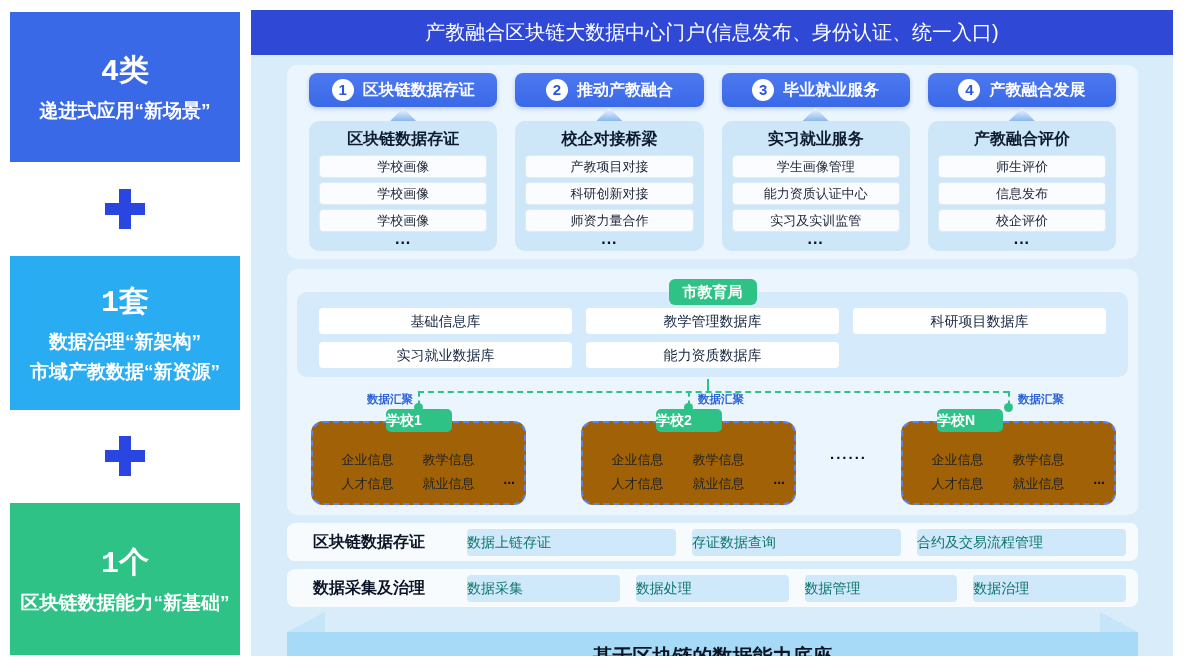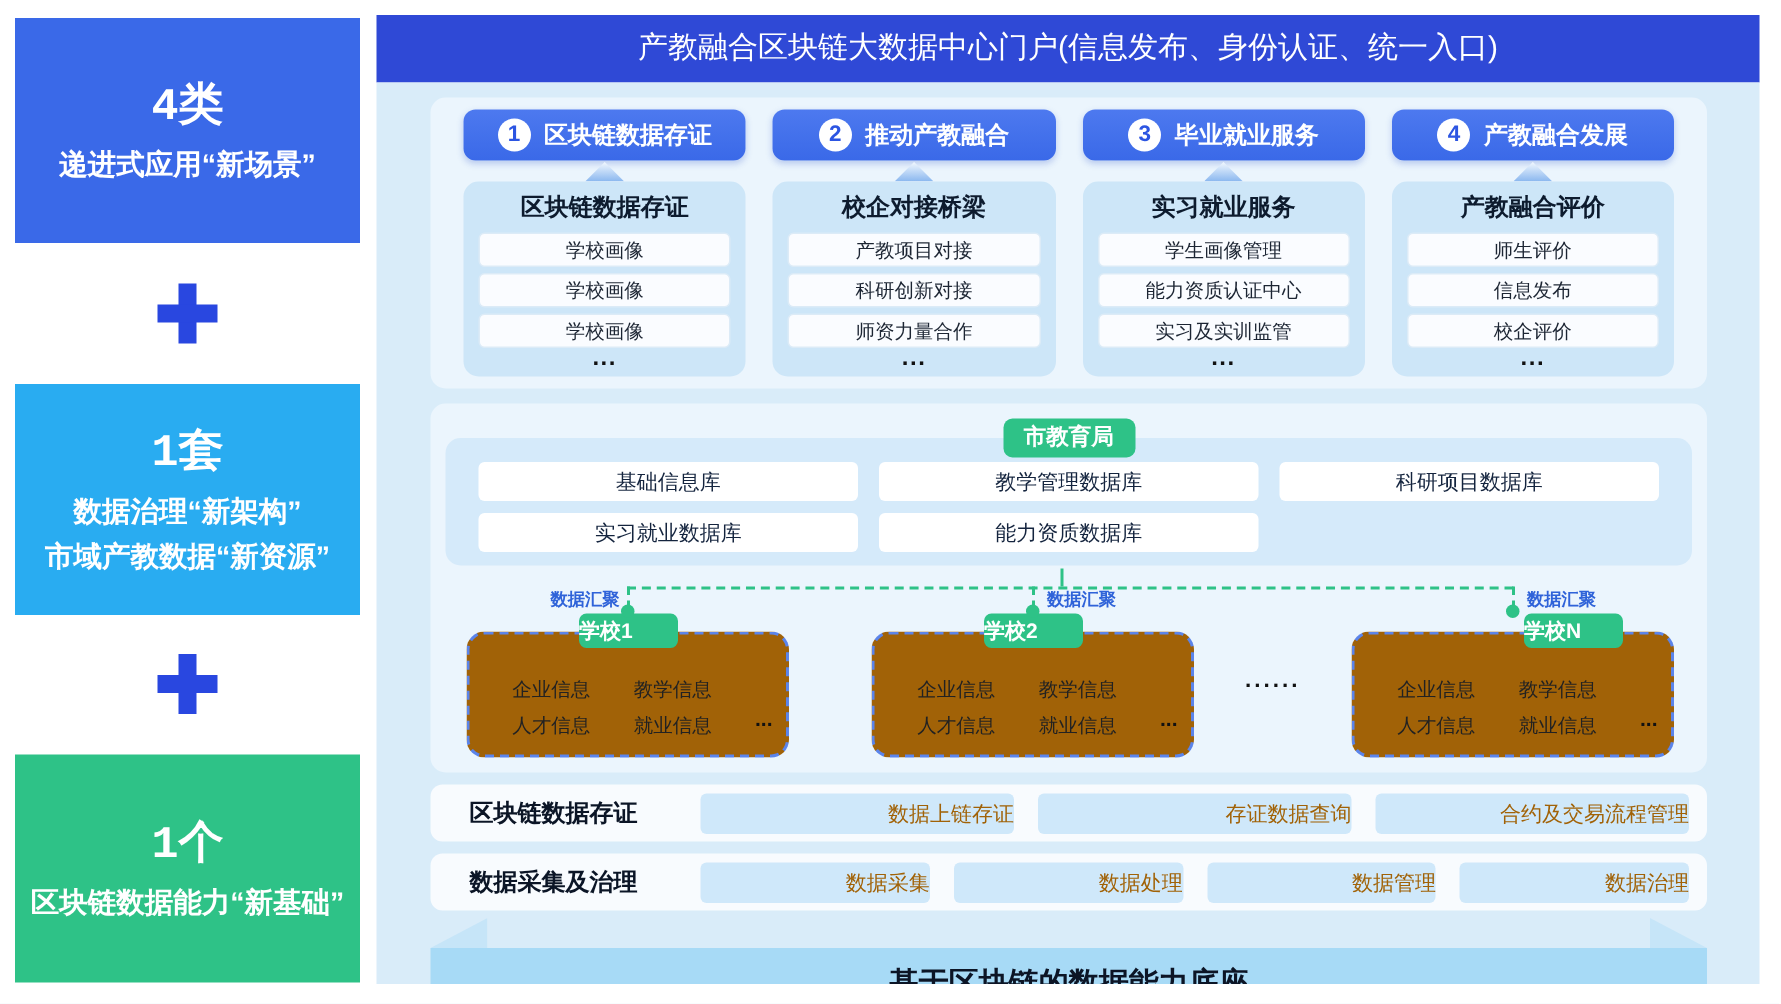--- a/index.html
+++ b/index.html
@@ -58,31 +58,31 @@
   .conn.hline{top:12px;left:121px;width:591px;border-top:2px dashed var(--green);}
   .conn.drop{top:12px;height:15px;border-left:2px dashed var(--green);}
   .conn.drop.p1{left:121px;}.conn.drop.p2{left:391px;}.conn.drop.p3{left:711px;}
   .dot{position:absolute;width:9px;height:9px;border-radius:50%;background:var(--green);top:24px;z-index:3;}
   .dot.p1{left:117px;}.dot.p2{left:387px;}.dot.p3{left:707px;}
   .agg-label{position:absolute;top:13px;font-size:11.5px;font-weight:bold;color:#2f63d9;}
   .agg-label.p1{left:44px;width:72px;text-align:right;}
   .agg-label.p2{left:401px;}
   .agg-label.p3{left:721px;}
   .school-badge{position:absolute;top:30px;width:66px;height:23px;line-height:23px;border-radius:5px;background:var(--green);color:#fff;font-weight:bold;font-size:14px;text-align:left;z-index:2;}
-  .school-badge.p1{left:89px;}.school-badge.p2{left:359px;}.school-badge.p3{left:719px;}
+  .school-badge.p1{left:89px;}.school-badge.p2{left:359px;}.school-badge.p3{left:640px;}
   .school-box{position:absolute;top:42px;height:84px;width:215px;background:#a16207;border:2px dashed #5b84ea;border-radius:12px;box-sizing:border-box;}
   .school-box.p1{left:14px;}.school-box.p2{left:284px;}.school-box.p3{left:604px;}
   .school-items{margin:26px 0 0 14px;display:grid;grid-template-columns:1fr 1fr;width:162px;row-gap:2px;font-size:13px;color:#222;text-align:center;line-height:22px;}
   .school-more{position:absolute;right:9px;top:48px;font-weight:bold;font-size:14px;color:#111;}
   .schools-ellipsis{position:absolute;left:499px;width:105px;top:66px;text-align:center;font-weight:bold;font-size:15px;letter-spacing:2px;color:#111;}
 
   .bar-row{display:flex;align-items:center;background:#f8fbfe;border-radius:8px;height:38px;margin-top:8px;padding:0 12px;box-sizing:border-box;}
   .row-label{width:168px;font-weight:bold;font-size:16px;color:#0b1526;padding-left:14px;box-sizing:border-box;}
   .row-items{flex:1;display:flex;gap:16px;}
-  .row-item{flex:1;height:27px;line-height:27px;background:#cfe8fa;border-radius:4px;text-align:right;font-size:14px;color:#a16207;}
+  .row-item{flex:1;height:27px;line-height:27px;background:#cfe8fa;border-radius:4px;text-align:left;font-size:14px;color:#0f766e;}
 
   .pedestal-zone{position:relative;margin-top:25px;height:48px;}
   .bevel{position:absolute;top:-20px;width:38px;height:20px;background:#c6e5f8;}
   .bevel.l{left:0;clip-path:polygon(0 100%,100% 100%,100% 0);}
   .bevel.r{right:0;clip-path:polygon(0 0,0 100%,100% 100%);}
   .pedestal-bar{height:48px;line-height:48px;background:var(--pedestal);text-align:center;font-weight:bold;font-size:20px;color:#0c1526;}
 </style>
 </head>
 <body>
 

